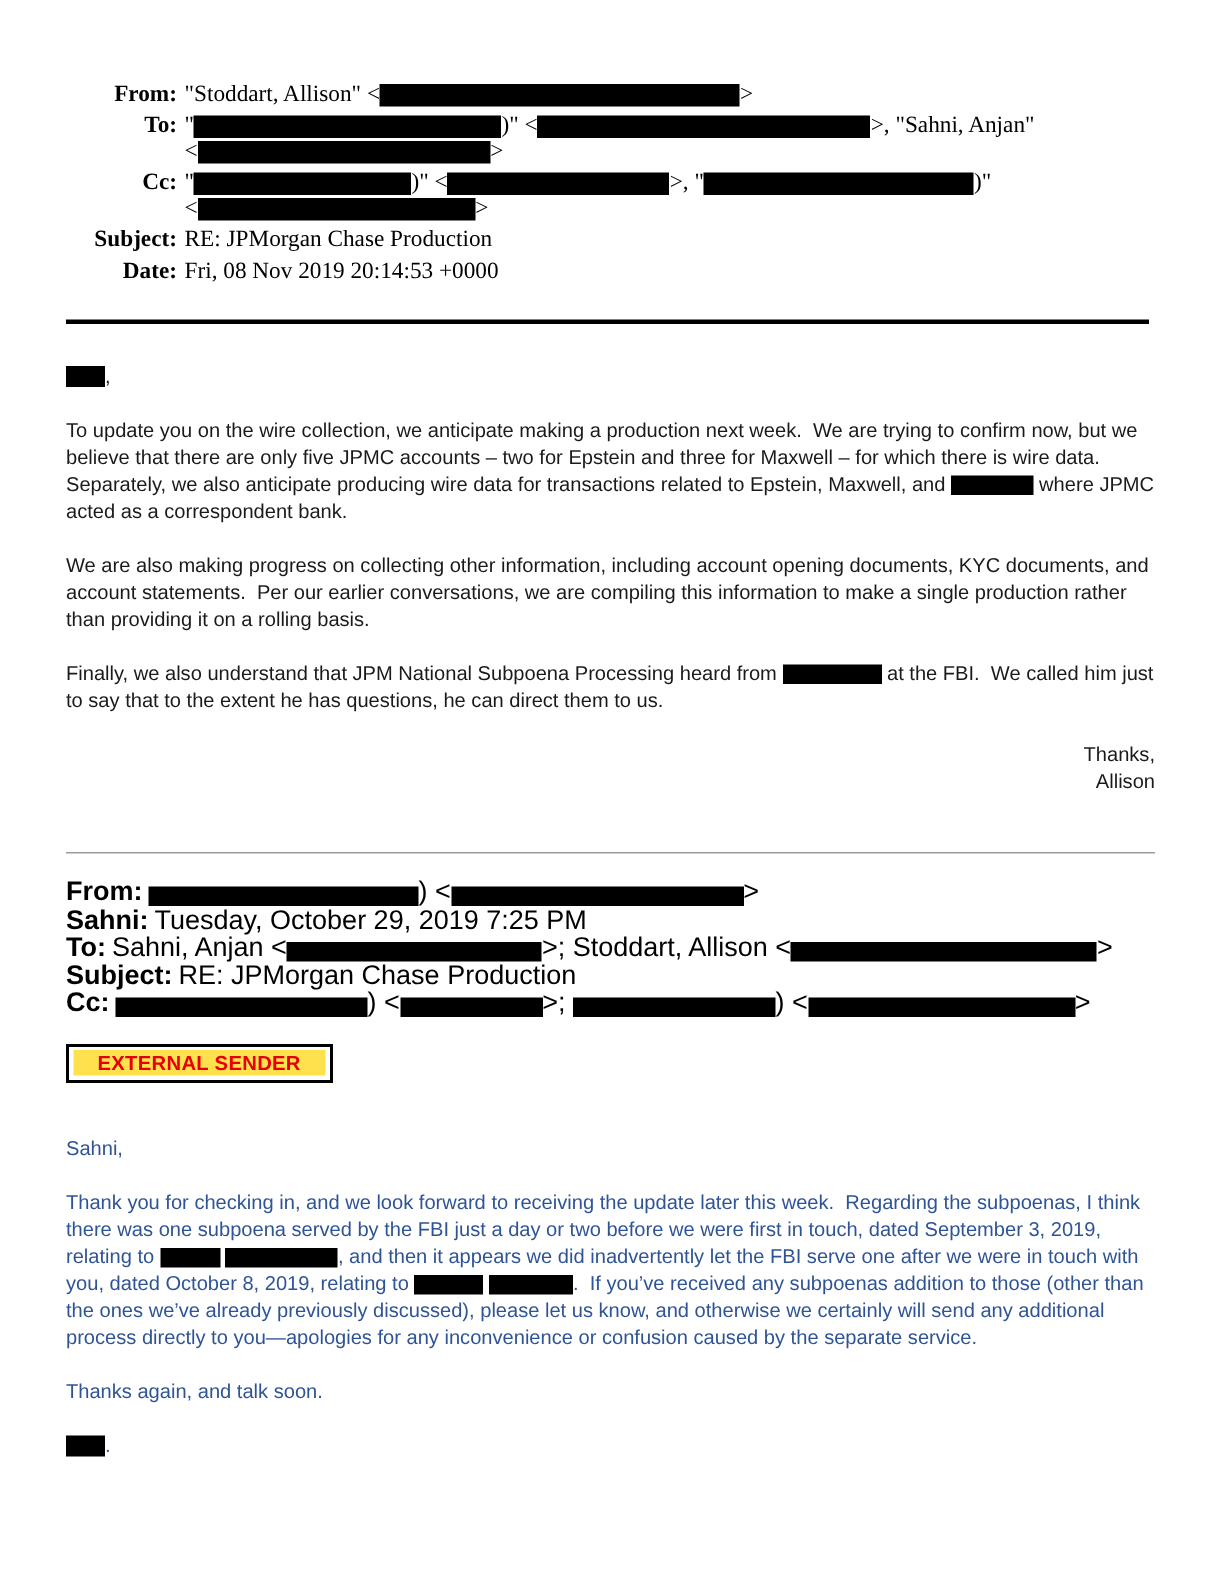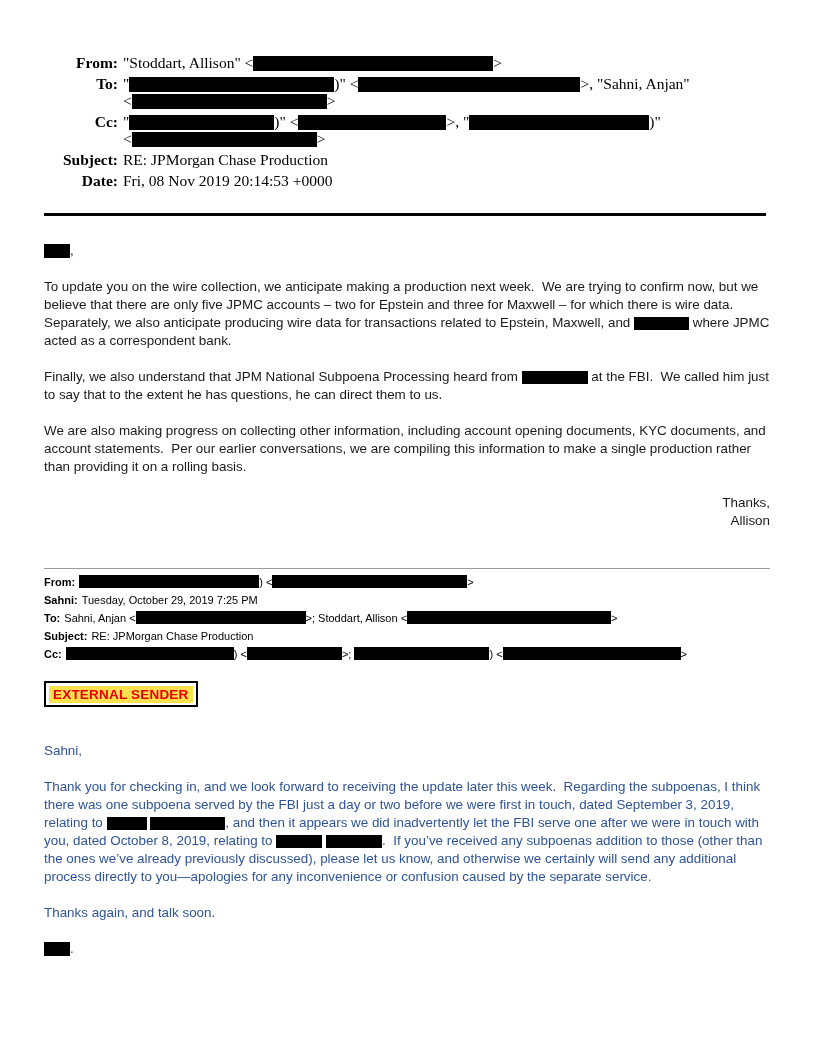--- a/index.html
+++ b/index.html
@@ -48,42 +48,42 @@
     font-size: 13.4px;
     line-height: 18px;
     color: var(--body-text, #1a1a1a);
   }
   .sal1 { margin-top: 26px; }
   .body1 p, .body2 p { margin: 18px 0 0 0; white-space: pre-wrap; }
   .signoff { margin-top: 18px; text-align: right; }
 
   
   .h2 {
-    margin-top: 4px;
-    font-size: 11px;
+    margin-top: 16px;
+    font-size: 18px;
     line-height: 18px;
     color: var(--header-text, #000);
   }
   .h2label { font-weight: bold; margin-right: 4px; }
 
   
   .badge-wrap { margin-top: 18px; }
   .badge-box {
     display: inline-block;
     border: 2px solid var(--badge-border, #000);
     padding: 2px 3px;
     background: #ffffff;
   }
   .badge-inner {
     display: inline-block;
     background: var(--badge-bg, #FFE14D);
     color: var(--badge-text, #e80000);
     font-weight: bold;
     font-size: 13.5px;
-    padding: 1px 4px;
+    padding: 1px 16px;
     letter-spacing: 0.2px;
   }
 
   
   .body2 {
     font-size: 13.4px;
     line-height: 18px;
     color: var(--accent-blue, #2F5496);
   }
   .sal2 { margin-top: 35px; }
@@ -128,22 +128,22 @@
         </span>
       </div>
     </div>
 
   <hr class="thick">
 
   <div class="body1">
     <div class="sal1"><span class="redact" style="width: 26px;"></span>,</div>
     <div>
         <p>To update you on the wire collection, we anticipate making a production next week.  We are trying to confirm now, but we believe that there are only five JPMC accounts – two for Epstein and three for Maxwell – for which there is wire data.  Separately, we also anticipate producing wire data for transactions related to Epstein, Maxwell, and <span class="redact" style="width: 55px;"></span> where JPMC acted as a correspondent bank.</p>
+        <p>We are also making progress on collecting other information, including account opening documents, KYC documents, and account statements.  Per our earlier conversations, we are compiling this information to make a single production rather than providing it on a rolling basis.</p>
         <p>Finally, we also understand that JPM National Subpoena Processing heard from <span class="redact" style="width: 66px;"></span> at the FBI.  We called him just to say that to the extent he has questions, he can direct them to us.</p>
-        <p>We are also making progress on collecting other information, including account opening documents, KYC documents, and account statements.  Per our earlier conversations, we are compiling this information to make a single production rather than providing it on a rolling basis.</p>
       </div>
     <div class="signoff">
         <div>Thanks,</div>
         <div>Allison</div>
       </div>
   </div>
 
   <hr class="thin">
 
   <div class="h2">

